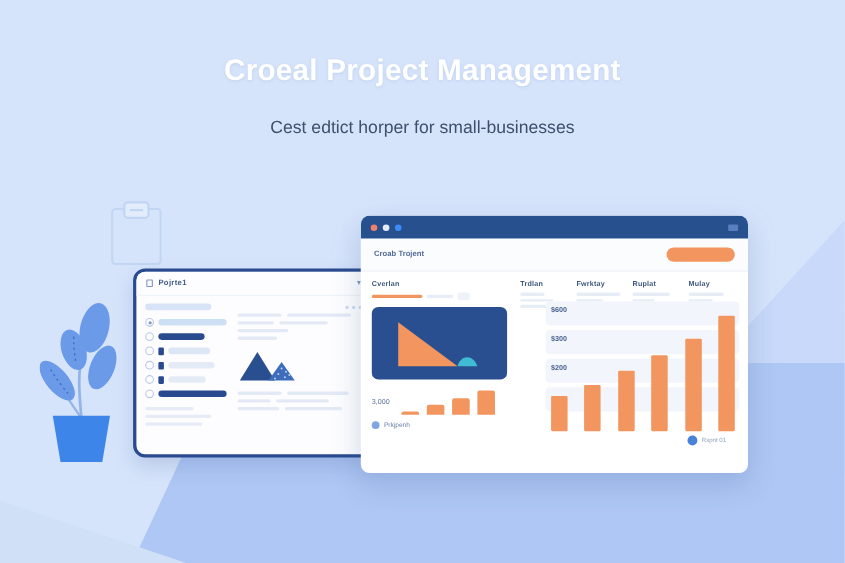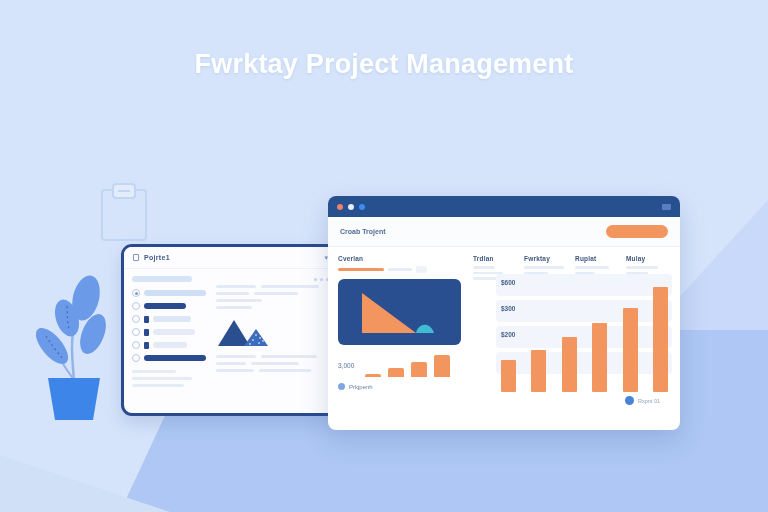--- a/index.html
+++ b/index.html
@@ -178,21 +178,22 @@
 </head>
 <body>
 
 <div id="bg-layer">
   <div class="band-right-soft"></div>
   <div class="band-diag"></div>
   <div class="band-diag-2"></div>
 </div>
 
 <div id="hero">
-  <div class="title">Fwrktay Project Management</div>
+  <div class="title">Croeal Project Management</div>
+  <div class="subtitle">Cest edtict horper for small-businesses</div>
 </div>
 
 <div id="clipboard-deco">
   <svg width="52" height="62" viewBox="0 0 52 62">
     <rect x="4" y="8" width="44" height="50" rx="3" fill="none" stroke="#c2d6f4" stroke-width="2"></rect>
     <rect x="15" y="2" width="22" height="14" rx="3" fill="#e2ecfb" stroke="#c2d6f4" stroke-width="2"></rect>
     <line x1="20" y1="9" x2="32" y2="9" stroke="#c2d6f4" stroke-width="2"></line>
   </svg>
 </div>
 

